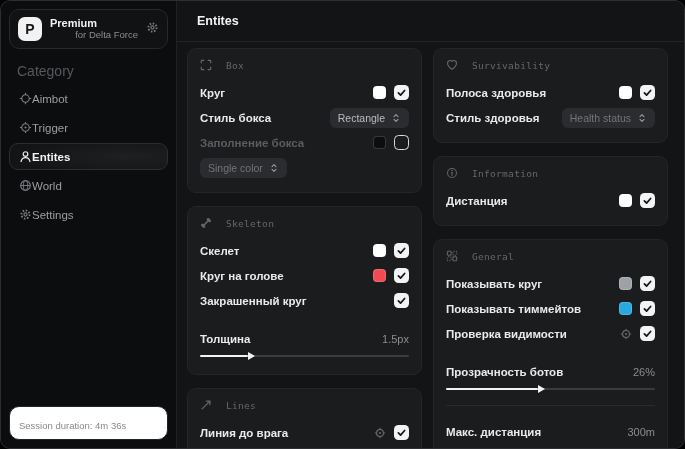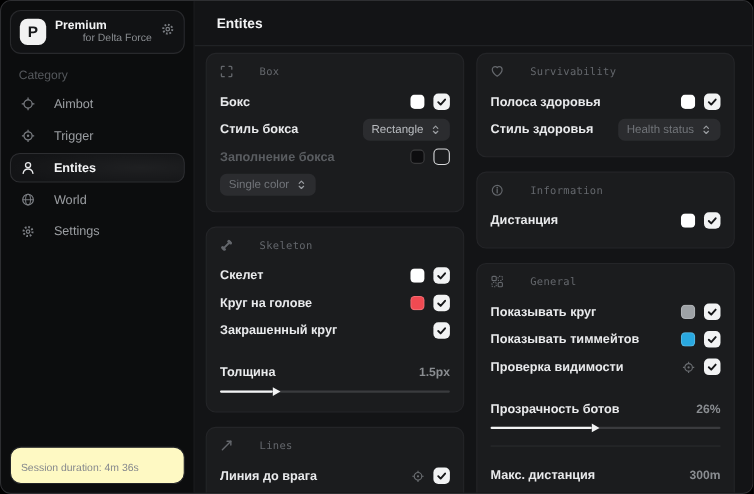--- a/index.html
+++ b/index.html
@@ -22,64 +22,64 @@
   }
   .logo {
     width:24px; height:24px; border-radius:7px; background:#f2f2f2; color:#17181a;
     font-weight:bold; font-size:14px; display:flex; align-items:center; justify-content:center;
   }
   .brand-text { flex:1; line-height:1.15; }
   .brand-title { color:#f1f2f3; font-size:11px; font-weight:bold; }
   .brand-sub { color:#8a8d91; font-size:9.5px;text-align:right; }
   .brand .ico { color:#7a7d82; }
 
-  .cat-label { color:#55585c; font-size:11px; margin:14px 0 6px 8px; }
+  .cat-label { color:#55585c; font-size:14px; margin:14px 0 6px 8px; }
 
   .nav { display:flex; flex-direction:column; gap:2px; }
   .nav-item {
-    display:flex; align-items:center; gap:17px; color:#9b9ea2; font-size:11.5px;
+    display:flex; align-items:center; gap:0; color:#9b9ea2; font-size:11.5px;
     padding:6px 9px; border:1px solid transparent; border-radius:9px; cursor:default;
   }
   .nav-item .ico { color:#7a7d82; display:flex; }
   .nav-item.active {
     color:#f2f3f4; font-weight:bold; border-color:#2d2e31;
     background:radial-gradient(120px 18px at 75% 50%, rgba(255,255,255,0.05), rgba(255,255,255,0)) #131416;
   }
   .nav-item.active .ico { color:#e8e9eb; }
 
   .spacer { flex:1; }
   .session {
-    border:1px solid #232427; background:#fef9c3; border-radius:10px;
+    border:1px solid #232427; background:#ffffff; border-radius:10px;
     color:#86898d; font-size:9.5px; padding:12px 9px 8px 9px; min-height:34px;
     display:flex; align-items:flex-end;
   }
 
   
   .main { flex:1; display:flex; flex-direction:column; background:#131416; }
   .main-header {
     height:41px; border-bottom:1px solid #232427; display:flex; align-items:center;
     padding-left:20px; color:#f2f3f4; font-size:12.5px; font-weight:bold; flex:0 0 41px;
   }
   .content { flex:1; display:flex; gap:11px; padding:6px 16px 0 10px; overflow:hidden; }
   .col { flex:1; display:flex; flex-direction:column; gap:13px; }
 
   .card {
     background:#1b1c1e; border:1px solid #242528; border-radius:9px; padding:10px 12px 12px 12px;
   }
   .card-title {
-    display:flex; align-items:center; gap:24px; color:#64676c;
+    display:flex; align-items:center; gap:14px; color:#64676c;
     font-family:"DejaVu Sans Mono", monospace; font-size:9.5px; letter-spacing:0.3px;
     margin-bottom:9px;
   }
   .card-title .ico { display:flex; color:#64676c; }
 
   .row { display:flex; align-items:center; justify-content:space-between; min-height:25px; }
   .row-label { color:#e9eaec; font-size:11.5px; font-weight:bold; }
   .row-label.dim { color:#5a5d61; }
-  .row-value { color:#8a8d91; font-size:11px; font-weight:bold; }
+  .row-value { color:#8a8d91; font-size:11px; font-weight:normal; }
   .controls { display:flex; align-items:center; gap:8px; }
 
   .swatch { width:13px; height:13px; border-radius:4px; border:1px solid rgba(255,255,255,0.18); }
   .checkbox {
     width:15px; height:15px; border-radius:4.5px; background:#f2f3f4;
     display:flex; align-items:center; justify-content:center;
   }
   .checkbox svg { display:block; }
   .checkbox.unchecked { background:transparent; border:1.5px solid #d9dadc; }
 
@@ -242,21 +242,21 @@
         <div class="card">
           <div class="card-title">
             <span class="ico">
                 <svg width="12" height="12">
                   <use href="#i-scan"></use>
                 </svg>
               </span>
             <span>Box</span>
           </div>
           <div class="row">
-            <span class="row-label">Бокс</span>
+            <span class="row-label">Круг</span>
             <span class="controls">
               <span class="swatch" style="background-color: rgb(255, 255, 255);"></span>
               <span class="checkbox">
                   <svg width="11" height="11">
                     <use href="#i-check"></use>
                   </svg>
                 </span>
             </span>
           </div>
           <div class="row">

